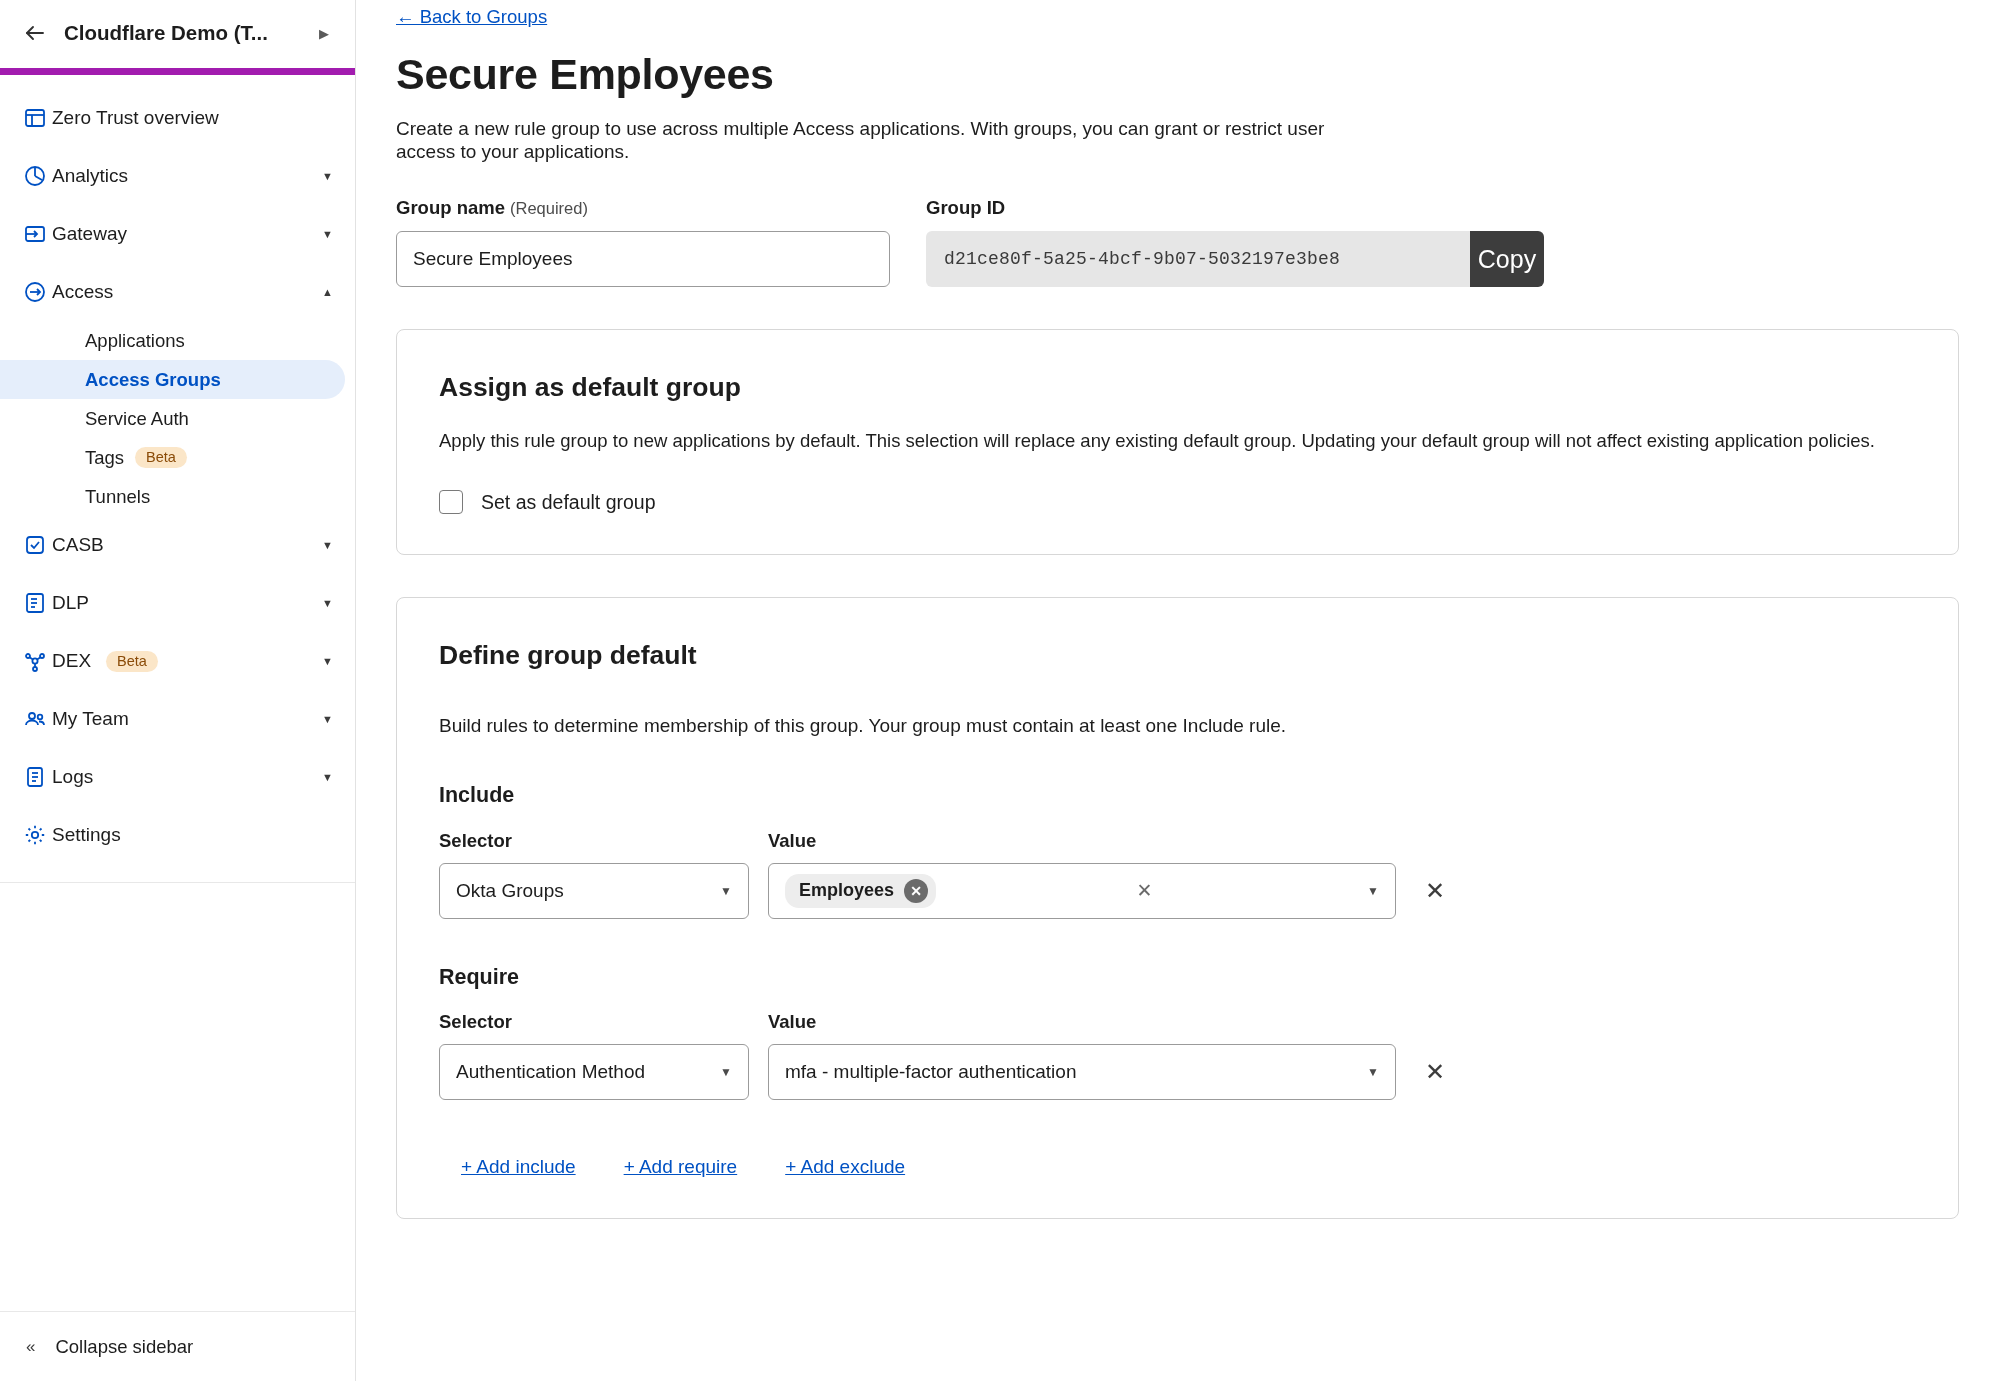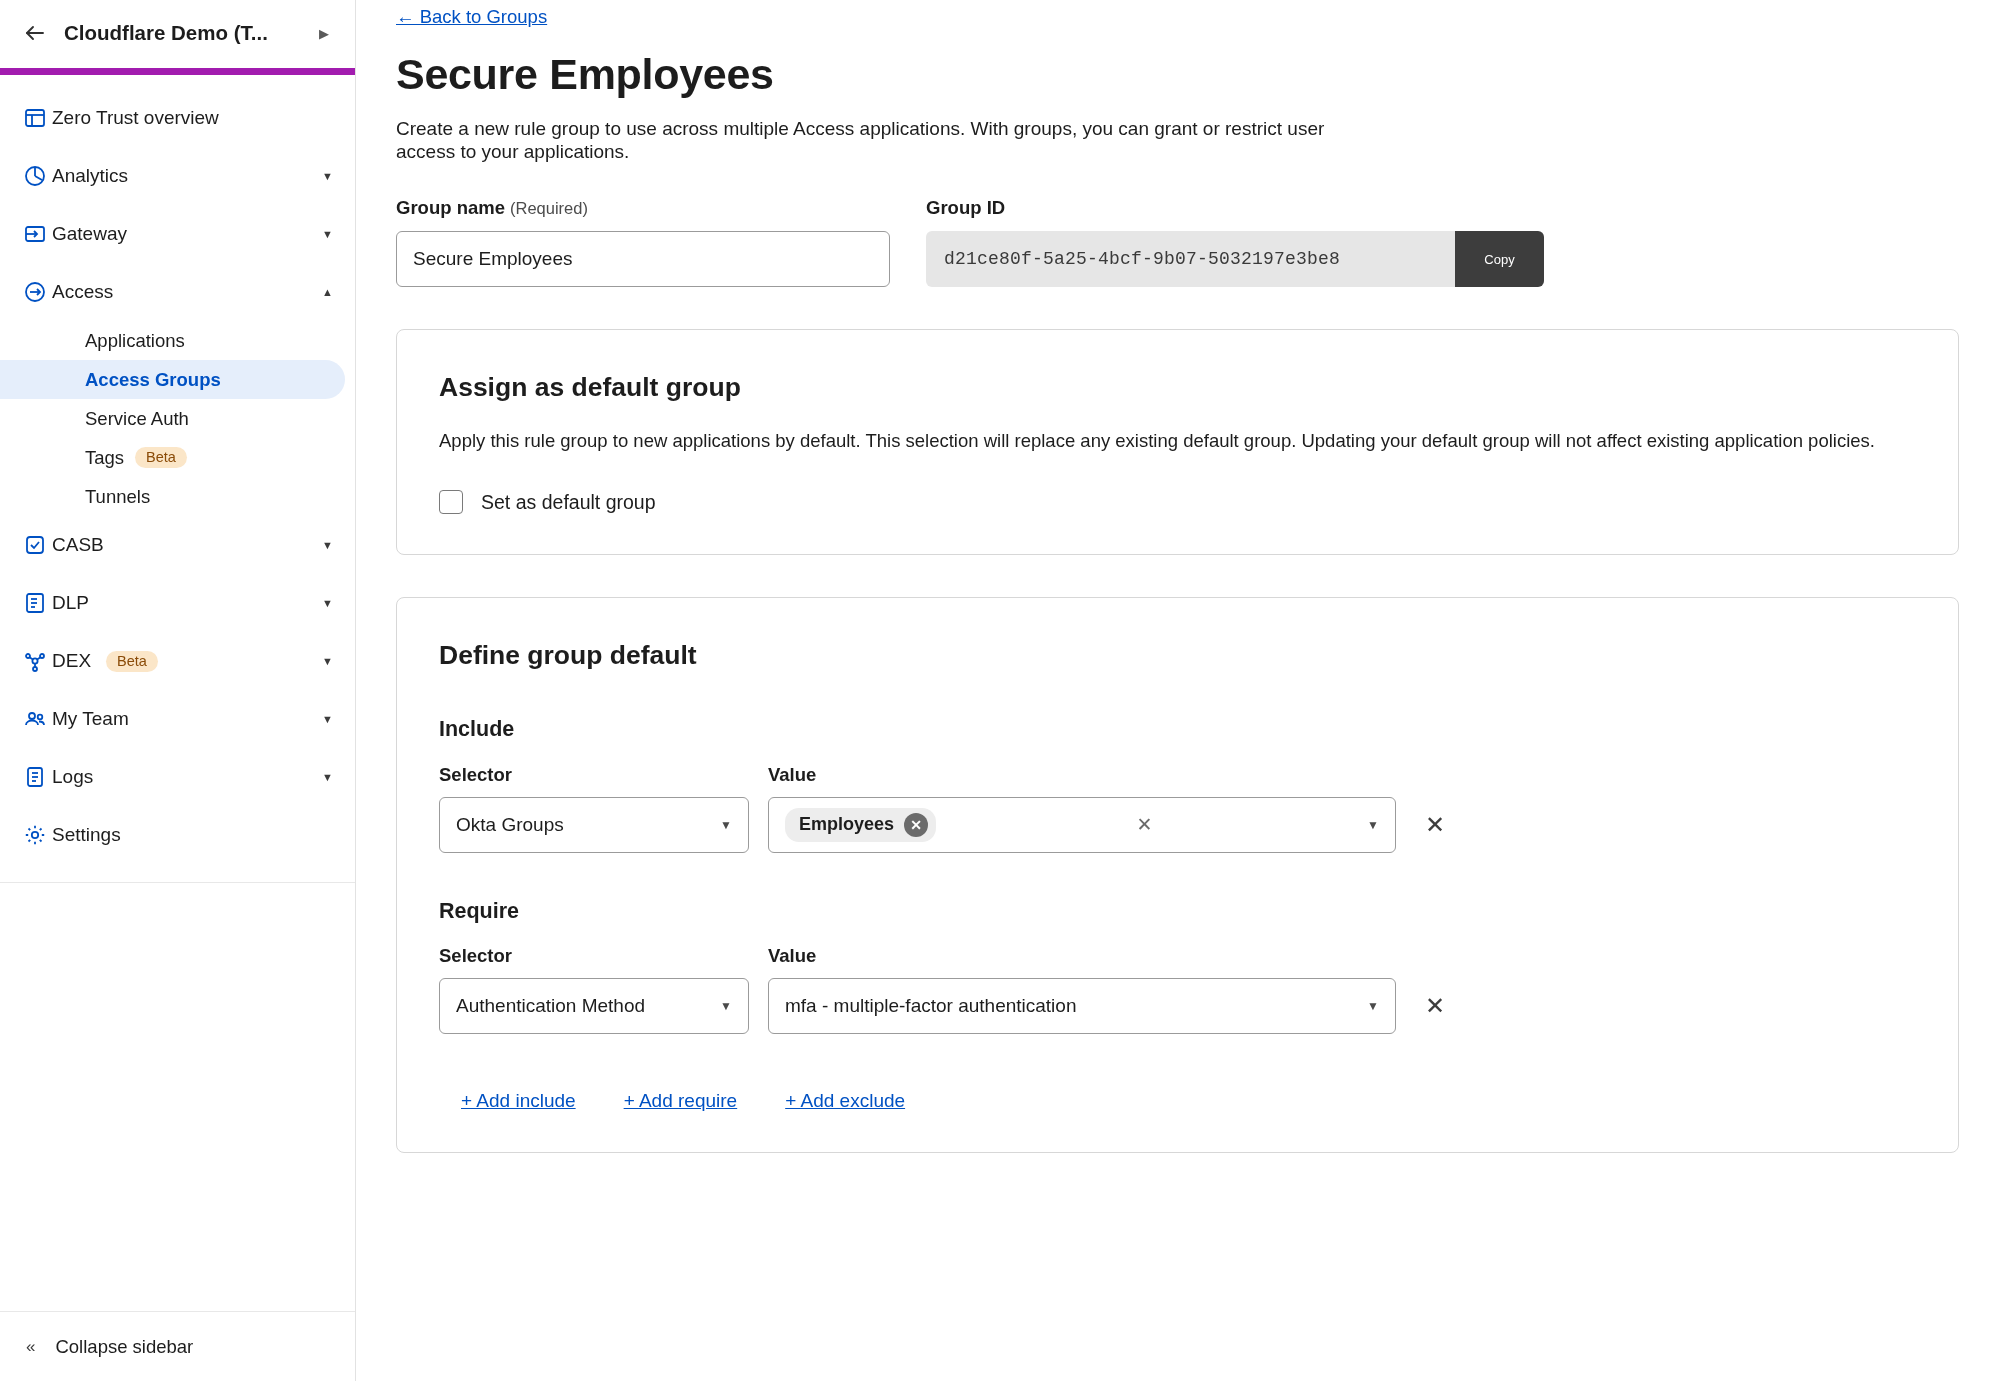--- a/index.html
+++ b/index.html
@@ -200,24 +200,24 @@
     background: #e6e6e6;
     display: flex;
     align-items: center;
     padding: 0 18px;
     font-family: "Liberation Mono", monospace;
     font-size: 18px;
     color: #3a3a3a;
     letter-spacing: 0.2px;
   }
   .copy-btn {
-    width: 89px;
+    width: 74px;
     background: #3d3d3d;
     color: #fff;
-    font-size: 13px;
+    font-size: 25px;
     display: flex;
     align-items: center;
     justify-content: center;
     cursor: pointer;
     border: none;
     font-family: "Liberation Sans", sans-serif;
   }
 
   .card {
     border: 1px solid #d7d7d7;
@@ -541,20 +541,21 @@
       <p class="card-desc">Apply this rule group to new applications by default. This selection will replace any existing default group. Updating your default group will not affect existing application policies.</p>
       <div class="checkbox-row">
         <span class="checkbox"></span>
         <span class="checkbox-label">Set as default group</span>
       </div>
     </div>
 
     
     <div class="card">
       <h2 class="card-title">Define group default</h2>
+      <p class="criteria-desc">Build rules to determine membership of this group. Your group must contain at least one Include rule.</p>
 
       <h3 class="rule-heading">Include</h3>
       <div class="rule-row">
         <div>
           <label class="col-label">Selector</label>
           <div class="select sel-selector">
             <span>Okta Groups</span>
             <span class="caret-dn">▼</span>
           </div>
         </div>

